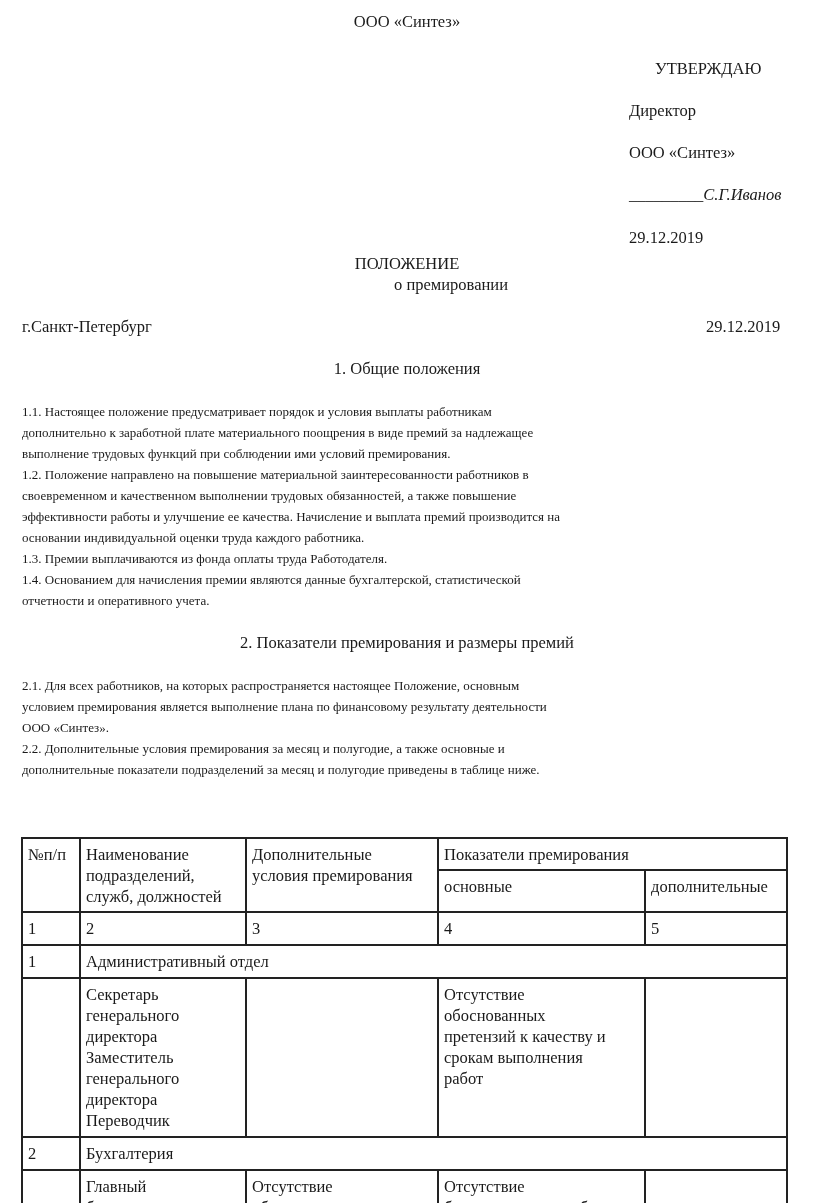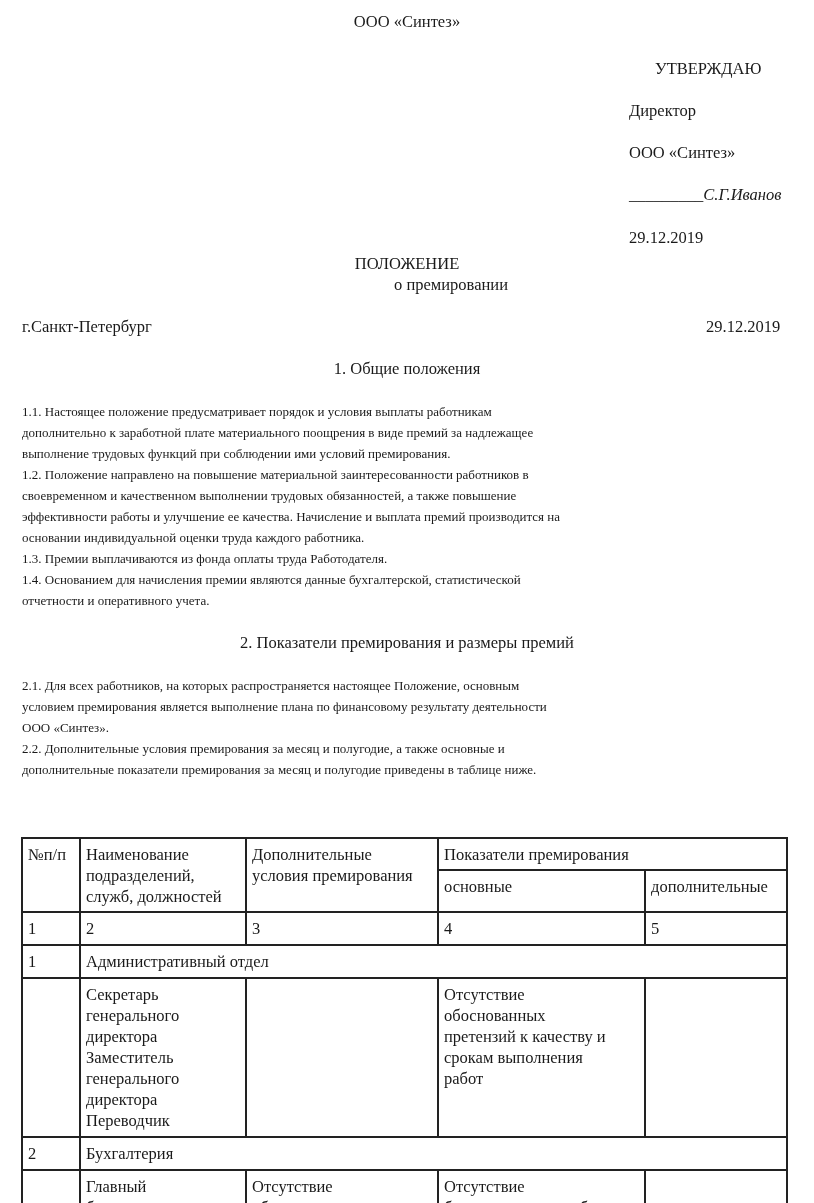--- a/index.html
+++ b/index.html
@@ -80,21 +80,21 @@
   <div>1.4. Основанием для начисления премии являются данные бухгалтерской, статистической</div>
   <div>отчетности и оперативного учета.</div>
 </div>
 
 <div class="abs center" style="top:633px;">2. Показатели премирования и размеры премий</div>
 <div class="para" style="top:675px;">
   <div>2.1. Для всех работников, на которых распространяется настоящее Положение, основным</div>
   <div>условием премирования является выполнение плана по финансовому результату деятельности</div>
   <div>ООО «Синтез».</div>
   <div>2.2. Дополнительные условия премирования за месяц и полугодие, а также основные и</div>
-  <div>дополнительные показатели премирования за месяц и полугодие приведены в таблице ниже.</div>
+  <div>дополнительные показатели подразделений за месяц и полугодие приведены в таблице ниже.</div>
 </div>
 
 <table class="bonus">
   <colgroup>
     <col style="width:58px">
     <col style="width:166px">
     <col style="width:192px">
     <col style="width:207px">
     <col style="width:142px">
   </colgroup>

